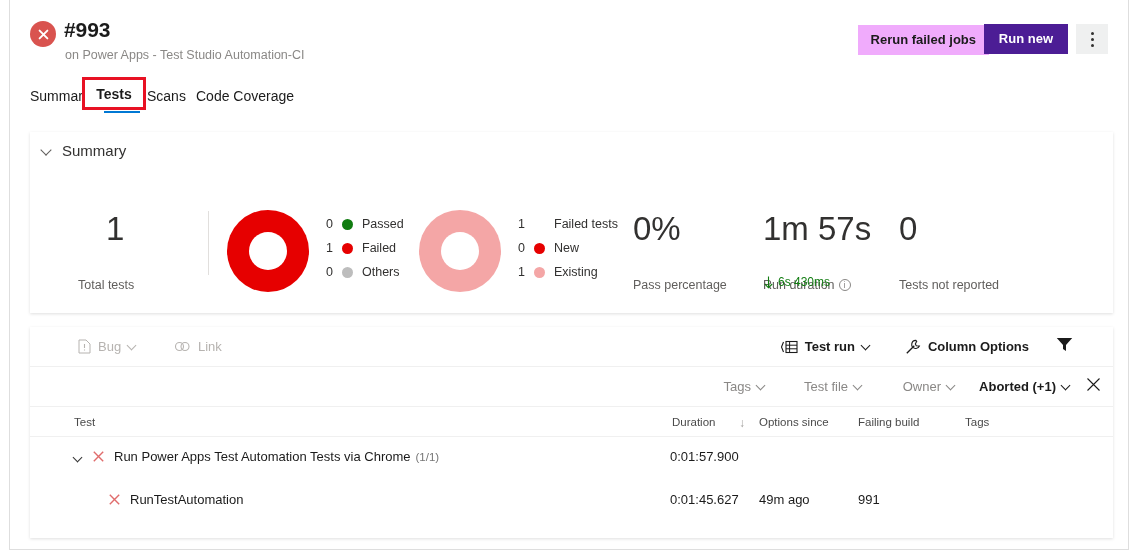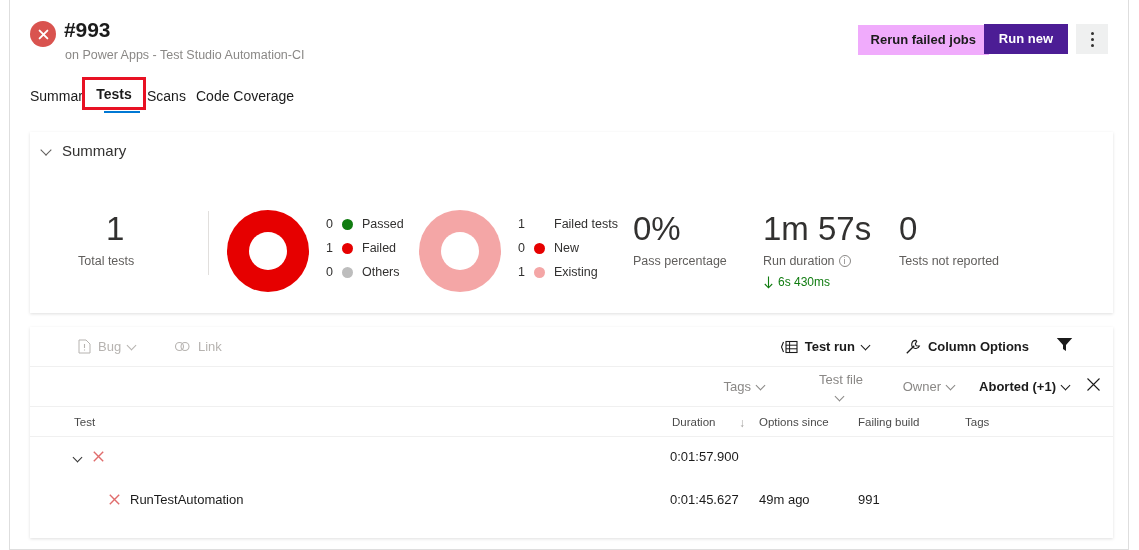--- a/index.html
+++ b/index.html
@@ -135,21 +135,21 @@
   }
   .runbar-text { margin-left: 51px; font-size: 12.5px; color: #333333; }
   .runbar-link {
     margin-left: 8px; font-size: 12.5px; color: #0f4c8c;
     text-decoration: underline; cursor: pointer; font-weight: bold;
   }
 
   .stats { position: absolute; left: 0; top: 63px; width: 100%; height: 118px; }
 
   .stat-big { position: absolute; font-size: 33px; color: #323130; font-weight: normal; }
-  .stat-lbl { position: absolute; font-size: 12.5px; color: #605e5c; }
+  .stat-lbl { position: absolute; font-size: 12.5px; color: #605e5c; margin-top: 24px; }
 
   #total-num { left: 76px; top: 15px; }
   #total-lbl { left: 48px; top: 59px; }
   .vdiv { position: absolute; left: 178px; top: 16px; width: 1px; height: 64px; background: #e1dfdd; }
 
   
   .donut { position: absolute; width: 82px; height: 82px; border-radius: 50%; }
   #donut-outcome { left: 197px; top: 15px; }
   #donut-failed  { left: 389px; top: 15px; }
   .donut .hole {
@@ -218,21 +218,21 @@
   .filter-input {
     position: absolute; left: 48px; display: flex; align-items: center; gap: 9px;
   }
   .filter-input .ph { font-size: 13px; color: #6b6b6b; }
   .fpill {
     position: absolute; display: flex; align-items: center; gap: 6px;
     font-size: 13px; color: #8a8886; cursor: pointer; white-space: nowrap;
   }
   .fpill.strong { color: #1b1b1b; font-weight: bold; }
   #fp-tags { right: 347px; }
-  #fp-testfile { right: 250px; flex-direction: column; }
+  #fp-testfile { right: 250px; }
   #fp-owner { right: 157px; }
   #fp-aborted { right: 42px; }
   #fp-close { position: absolute; right: 12px; cursor: pointer; }
 
   .thead {
     position: absolute; left: 0; top: 80px; width: 100%; height: 30px;
     border-bottom: 1px solid #f0f0f0;
   }
   .th {
     position: absolute; top: 9px; font-size: 11.5px; color: #4a4a4a;
@@ -455,20 +455,23 @@
       <div class="th" id="th-tags">Tags</div>
     </div>
 
     <div class="trow" id="row0">
       <span class="row-chev"></span>
       <span class="xmark">
         <svg width="13" height="13" viewBox="0 0 13 13" aria-hidden="true">
           <path d="M1.8 1.8 L11.2 11.2 M11.2 1.8 L1.8 11.2" stroke="#e06c6c" stroke-width="1.4"></path>
         </svg>
       </span>
+      <span class="cell c-name">
+        <span>Run Power Apps Test Automation Tests via Chrome</span><span class="c-count">(1/1)</span>
+      </span>
       <span class="cell c-duration">0:01:57.900</span>
       <span class="cell c-since"></span>
       <span class="cell c-build"></span>
     </div>
 
     <div class="trow" id="row1">
       <span class="xmark">
         <svg width="13" height="13" viewBox="0 0 13 13" aria-hidden="true">
           <path d="M1.8 1.8 L11.2 11.2 M11.2 1.8 L1.8 11.2" stroke="#e06c6c" stroke-width="1.4"></path>
         </svg>

